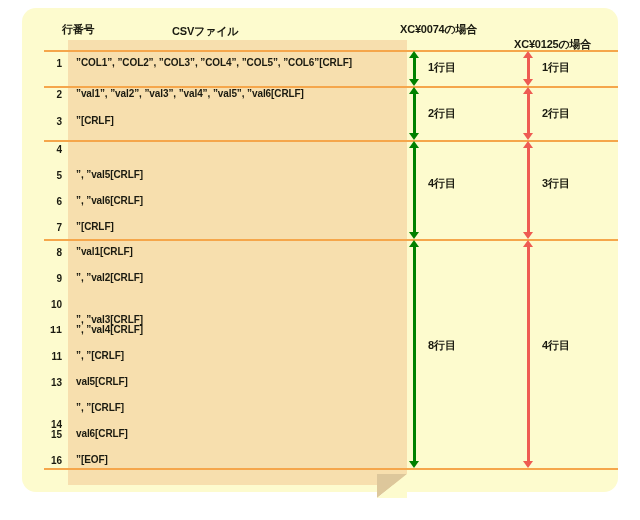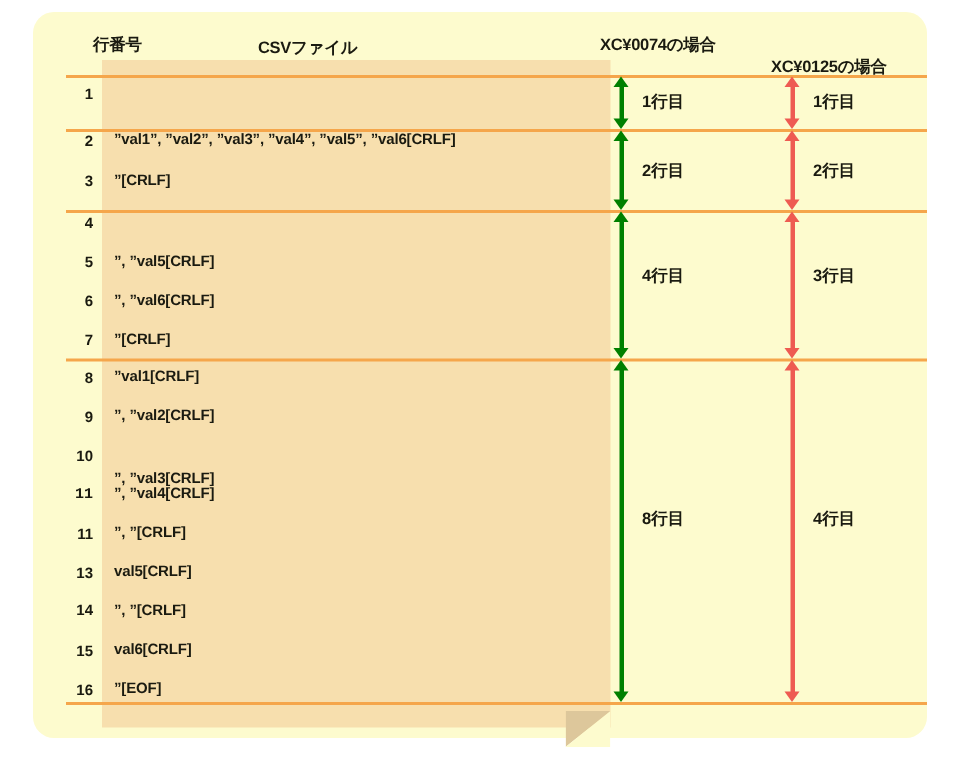--- a/index.html
+++ b/index.html
@@ -165,24 +165,25 @@
   <div class="rownum" style="top:136px;">4</div>
   <div class="rownum" style="top:162px;">5</div>
   <div class="rownum" style="top:188px;">6</div>
   <div class="rownum" style="top:214px;">7</div>
   <div class="rownum" style="top:239px;">8</div>
   <div class="rownum" style="top:265px;">9</div>
   <div class="rownum" style="top:291px;">10</div>
   <div class="rownum" style="top:317px;font-family:Liberation Mono, monospace;">11</div>
   <div class="rownum" style="top:343px;">11</div>
   <div class="rownum" style="top:369px;">13</div>
-  <div class="rownum" style="top:394px;text-align:right;">14</div>
+  <div class="rownum" style="top:411px;text-align:right;">14</div>
   <div class="rownum" style="top:421px;">15</div>
   <div class="rownum" style="top:447px;">16</div>
 
+  <div class="csvline" style="top:49px;">”COL1”, ”COL2”, ”COL3”, ”COL4”, ”COL5”, ”COL6”[CRLF]</div>
   <div class="csvline" style="top:80px;">”val1”, ”val2”, ”val3”, ”val4”, ”val5”, ”val6[CRLF]</div>
   <div class="csvline" style="top:107px;">”[CRLF]</div>
   <div class="csvline" style="top:161px;">”, ”val5[CRLF]</div>
   <div class="csvline" style="top:187px;">”, ”val6[CRLF]</div>
   <div class="csvline" style="top:213px;">”[CRLF]</div>
   <div class="csvline" style="top:238px;">”val1[CRLF]</div>
   <div class="csvline" style="top:264px;">”, ”val2[CRLF]</div>
   <div class="csvline" style="top:306px;">”, ”val3[CRLF]</div>
   <div class="csvline" style="top:316px;">”, ”val4[CRLF]</div>
   <div class="csvline" style="top:342px;">”, ”[CRLF]</div>

